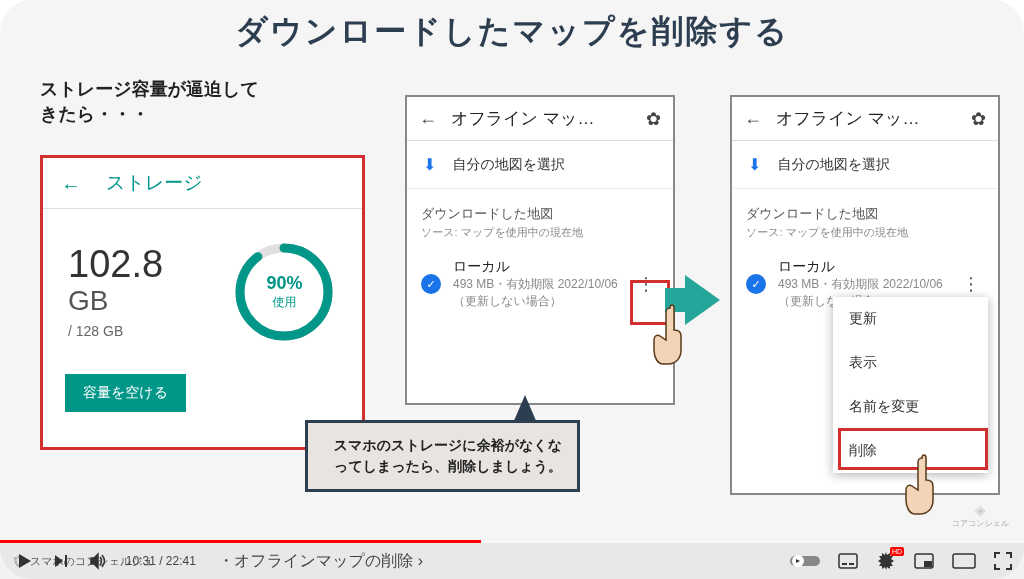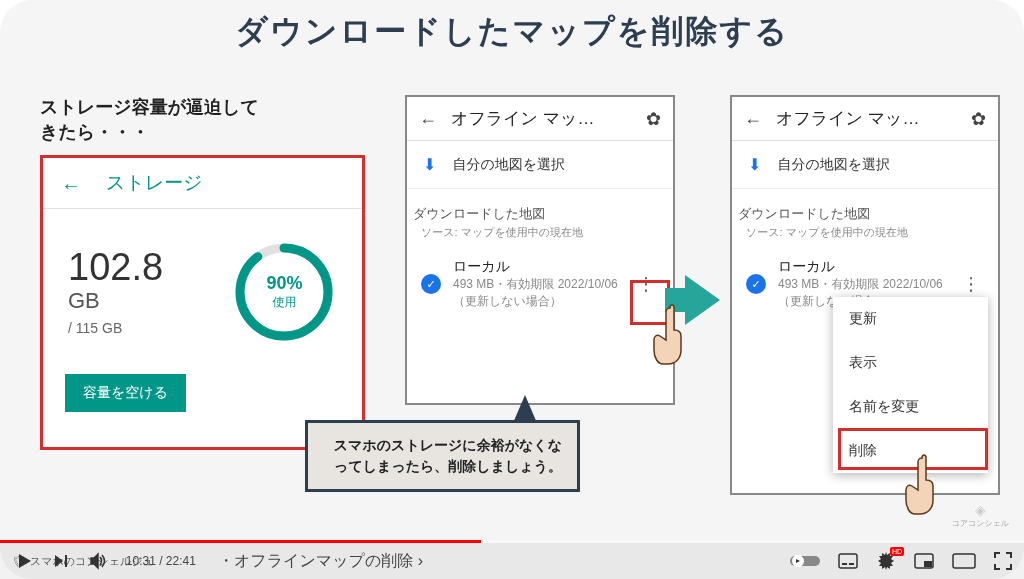--- a/index.html
+++ b/index.html
@@ -1,45 +1,45 @@
 <!DOCTYPE html>
 <html><head>
 <meta charset="utf-8">
 <style>
 * { margin: 0; padding: 0; box-sizing: border-box; }
 body { font-family: "Hiragino Sans", "Meiryo", sans-serif; width: 1024px; height: 579px; overflow: hidden; position: relative; background: #fff; }
 .slide { width: 100%; height: 100%; position: relative; background: #f5f5f5; padding-top: 10px; border-radius: 32px; }
 .slide-title { text-align: center; font-size: 32px; font-weight: bold; color: #2c3e50; letter-spacing: 2px; margin-bottom: 15px; }
-.subtitle { position: absolute; left: 40px; top: 95px; font-size: 18px; font-weight: bold; color: #222; line-height: 1.4; }
+.subtitle { position: absolute; left: 40px; top: 77px; font-size: 18px; font-weight: bold; color: #222; line-height: 1.4; }
 .storage-panel { position: absolute; left: 40px; top: 155px; width: 325px; height: 295px; background: #fff; border: 3px solid #d32f2f; }
 .storage-header { display: flex; align-items: center; padding: 12px 18px; border-bottom: 1px solid #e0e0e0; }
 .back-arrow { color: #009688; font-size: 20px; margin-right: 25px; }
 .storage-title { color: #009688; font-size: 19px; font-weight: 500; }
 .storage-body { padding: 30px 25px; display: flex; align-items: center; justify-content: flex-start; }
 .storage-text { flex: 1; }
 .storage-used { font-size: 38px; font-weight: 400; color: #333; line-height: 1; }
-.storage-unit { font-size: 22px; color: #555; margin-top: 2px; }
+.storage-unit { font-size: 28px; color: #555; margin-top: 2px; }
 .storage-total { font-size: 14px; color: #666; margin-top: 6px; }
 .progress-ring { position: relative; width: 105px; height: 105px; }
 .ring-svg { transform: rotate(-90deg); }
 .ring-label { position: absolute; top: 50%; left: 50%; transform: translate(-50%, -50%); text-align: center; }
 .ring-pct { font-size: 18px; font-weight: bold; color: #009688; }
 .ring-txt { font-size: 12px; color: #009688; }
 .free-btn { margin: 0 0 0 22px; padding: 10px 18px; background: #009688; color: #fff; font-size: 14px; border: none; }
 .phonebox { position: absolute; background: #fff; border: 2px solid #888; width: 270px; }
 .phone1 { left: 405px; top: 95px; height: 310px; }
 .phone2 { left: 730px; top: 95px; height: 400px; }
 .phone-header { display: flex; align-items: center; padding: 10px 12px; border-bottom: 1px solid #ddd; }
 .ph-back { font-size: 18px; color: #444; margin-right: 14px; }
 .ph-title { flex: 1; font-size: 17px; font-weight: 500; color: #222; white-space: nowrap; overflow: hidden; }
 .ph-gear { font-size: 18px; color: #444; }
 .select-row { display: flex; align-items: center; padding: 14px 16px; border-bottom: 1px solid #eee; }
 .dl-icon { color: #1a73e8; font-size: 16px; margin-right: 16px; }
 .select-txt { font-size: 14px; color: #333; }
-.section-label { padding: 16px 6px 2px; font-size: 13px; color: #555; }
+.section-label { padding: 16px 14px 2px; font-size: 13px; color: #555; }
 .section-sub { padding: 0 14px 8px; font-size: 11px; color: #888; }
 .map-row { display: flex; align-items: center; padding: 10px 14px; }
 .check-badge { width: 20px; height: 20px; border-radius: 50%; background: #1a73e8; color: #fff; display: flex; align-items: center; justify-content: center; font-size: 11px; margin-right: 12px; }
 .map-info { flex: 1; }
 .map-name { font-size: 14px; color: #222; }
 .map-meta { font-size: 12px; color: #888; }
 .kebab { font-size: 18px; color: #555; padding: 4px; }
 .red-box-kebab { position: absolute; border: 3px solid #d32f2f; width: 40px; height: 45px; left: 630px; top: 280px; }
 .arrow-right { position: absolute; left: 685px; top: 275px; width: 0; height: 0; border-top: 25px solid transparent; border-bottom: 25px solid transparent; border-left: 35px solid #26a69a; }
 .arrow-right::before { content: ''; position: absolute; left: -55px; top: -12px; width: 20px; height: 24px; background: #26a69a; }
@@ -78,21 +78,21 @@
 
   <div class="storage-panel">
     <div class="storage-header">
       <span class="back-arrow">←</span>
       <span class="storage-title">ストレージ</span>
     </div>
     <div class="storage-body">
       <div class="storage-text">
         <div class="storage-used">102.8</div>
         <div class="storage-unit">GB</div>
-        <div class="storage-total">/ 115 GB</div>
+        <div class="storage-total">/ 128 GB</div>
       </div>
       <div class="progress-ring">
         <svg class="ring-svg" width="105" height="105">
           <circle cx="52" cy="52" r="44" stroke="#e0e0e0" stroke-width="9" fill="none"></circle>
           <circle cx="52" cy="52" r="44" stroke="#009688" stroke-width="9" fill="none" stroke-dasharray="276" stroke-dashoffset="28" stroke-linecap="round"></circle>
         </svg>
         <div class="ring-label">
           <div class="ring-pct">90%</div>
           <div class="ring-txt">使用</div>
         </div>

